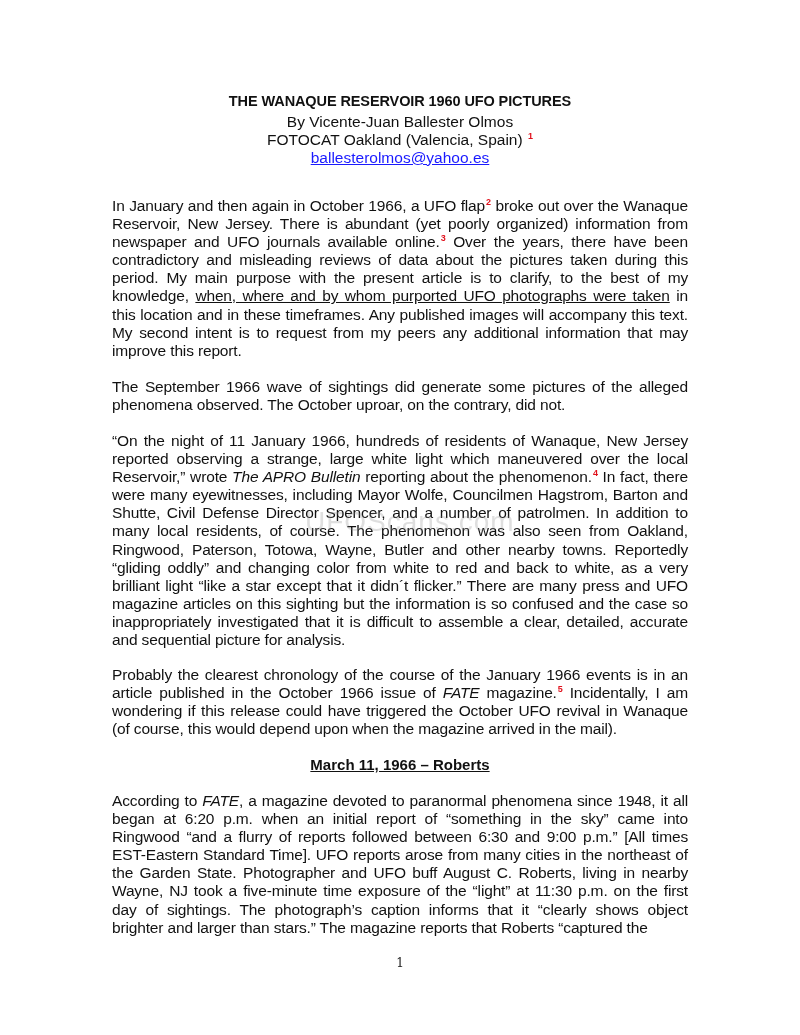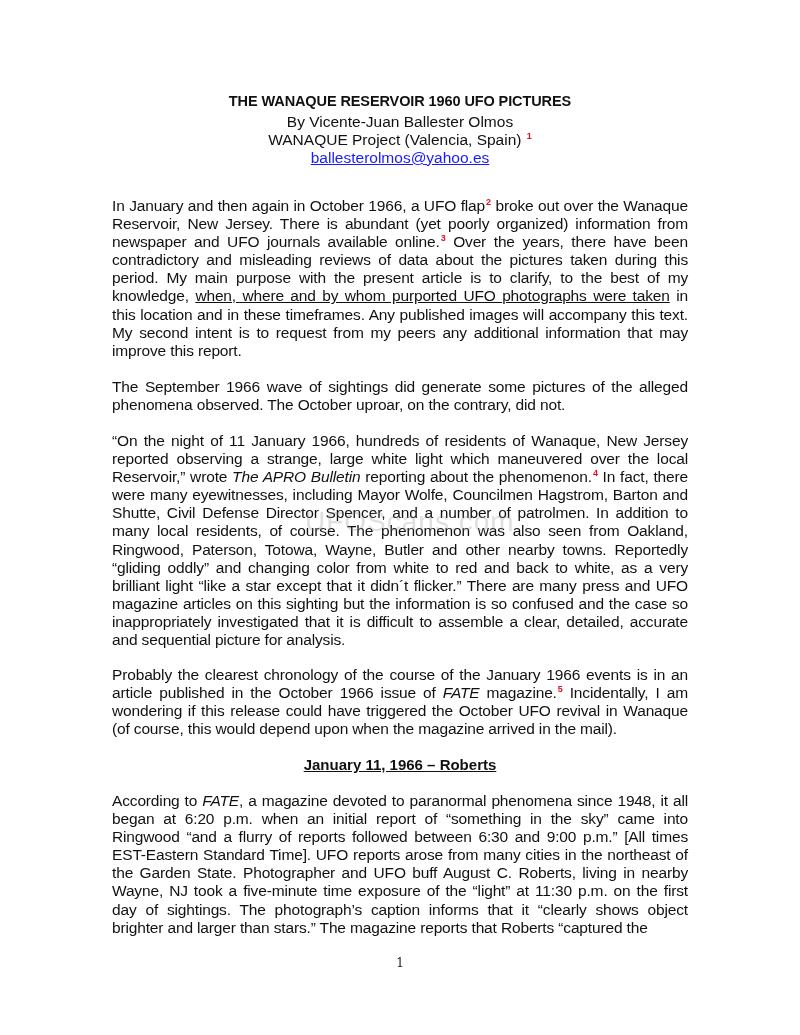--- a/index.html
+++ b/index.html
@@ -102,32 +102,32 @@
   </style>
 </head>
 <body>
 
 <div class="page">
 
   <h1 class="title">THE WANAQUE RESERVOIR 1960 UFO PICTURES</h1>
 
   <div class="byline">
     <div>By Vicente-Juan Ballester Olmos</div>
-    <div><span>WANAQUE Project (Valencia, Spain)</span> <sup class="fn">1</sup></div>
+    <div><span>FOTOCAT Oakland (Valencia, Spain)</span> <sup class="fn">1</sup></div>
     <div><a class="email">ballesterolmos@yahoo.es</a></div>
   </div>
 
   <p class="para" style="top:197px;"><span>In January and then again in October 1966, a UFO flap</span><sup class="fn">2</sup><span> broke out over the Wanaque Reservoir, New Jersey. There is abundant (yet poorly organized) information from newspaper and UFO journals available online.</span><sup class="fn">3</sup><span> Over the years, there have been contradictory and misleading reviews of data about the pictures taken during this period. My main purpose with the present article is to clarify, to the best of my knowledge, </span><span class="ul">when, where and by whom purported UFO photographs were taken</span><span> in this location and in these timeframes. Any published images will accompany this text. My second intent is to request from my peers any additional information that may improve this report.</span></p>
 
   <p class="para" style="top:378px;">The September 1966 wave of sightings did generate some pictures of the alleged phenomena observed. The October uproar, on the contrary, did not.</p>
 
   <p class="para" style="top:432px;"><span>“On the night of 11 January 1966, hundreds of residents of Wanaque, New Jersey reported observing a strange, large white light which maneuvered over the local Reservoir,” wrote </span><em>The APRO Bulletin</em><span> reporting about the phenomenon.</span><sup class="fn">4</sup><span> In fact, there were many eyewitnesses, including Mayor Wolfe, Councilmen Hagstrom, Barton and Shutte, Civil Defense Director Spencer, and a number of patrolmen. In addition to many local residents, of course. The phenomenon was also seen from Oakland, Ringwood, Paterson, Totowa, Wayne, Butler and other nearby towns. Reportedly “gliding oddly” and changing color from white to red and back to white, as a very brilliant light “like a star except that it didn´t flicker.” There are many press and UFO magazine articles on this sighting but the information is so confused and the case so inappropriately investigated that it is difficult to assemble a clear, detailed, accurate and sequential picture for analysis.</span></p>
 
   <p class="para" style="top:666px;"><span>Probably the clearest chronology of the course of the January 1966 events is in an article published in the October 1966 issue of </span><em>FATE</em><span> magazine.</span><sup class="fn">5</sup><span> Incidentally, I am wondering if this release could have triggered the October UFO revival in Wanaque (of course, this would depend upon when the magazine arrived in the mail).</span></p>
 
-  <h2 class="heading">January 11, 1966 – Roberts</h2>
+  <h2 class="heading">March 11, 1966 – Roberts</h2>
 
   <p class="para" style="top:792px;"><span>According to </span><em>FATE</em><span>, a magazine devoted to paranormal phenomena since 1948, it all began at 6:20 p.m. when an initial report of “something in the sky” came into Ringwood “and a flurry of reports followed between 6:30 and 9:00 p.m.” [All times EST-Eastern Standard Time]. UFO reports arose from many cities in the northeast of the Garden State. Photographer and UFO buff August C. Roberts, living in nearby Wayne, NJ took a five-minute time exposure of the “light” at 11:30 p.m. on the first day of sightings. The photograph’s caption informs that it “clearly shows object brighter and larger than stars.” The magazine reports that Roberts “captured the</span></p>
 
   <div class="page-number">1</div>
 </div>
 
 <div class="watermark">UFOScans.com</div>
 
 </body></html>

